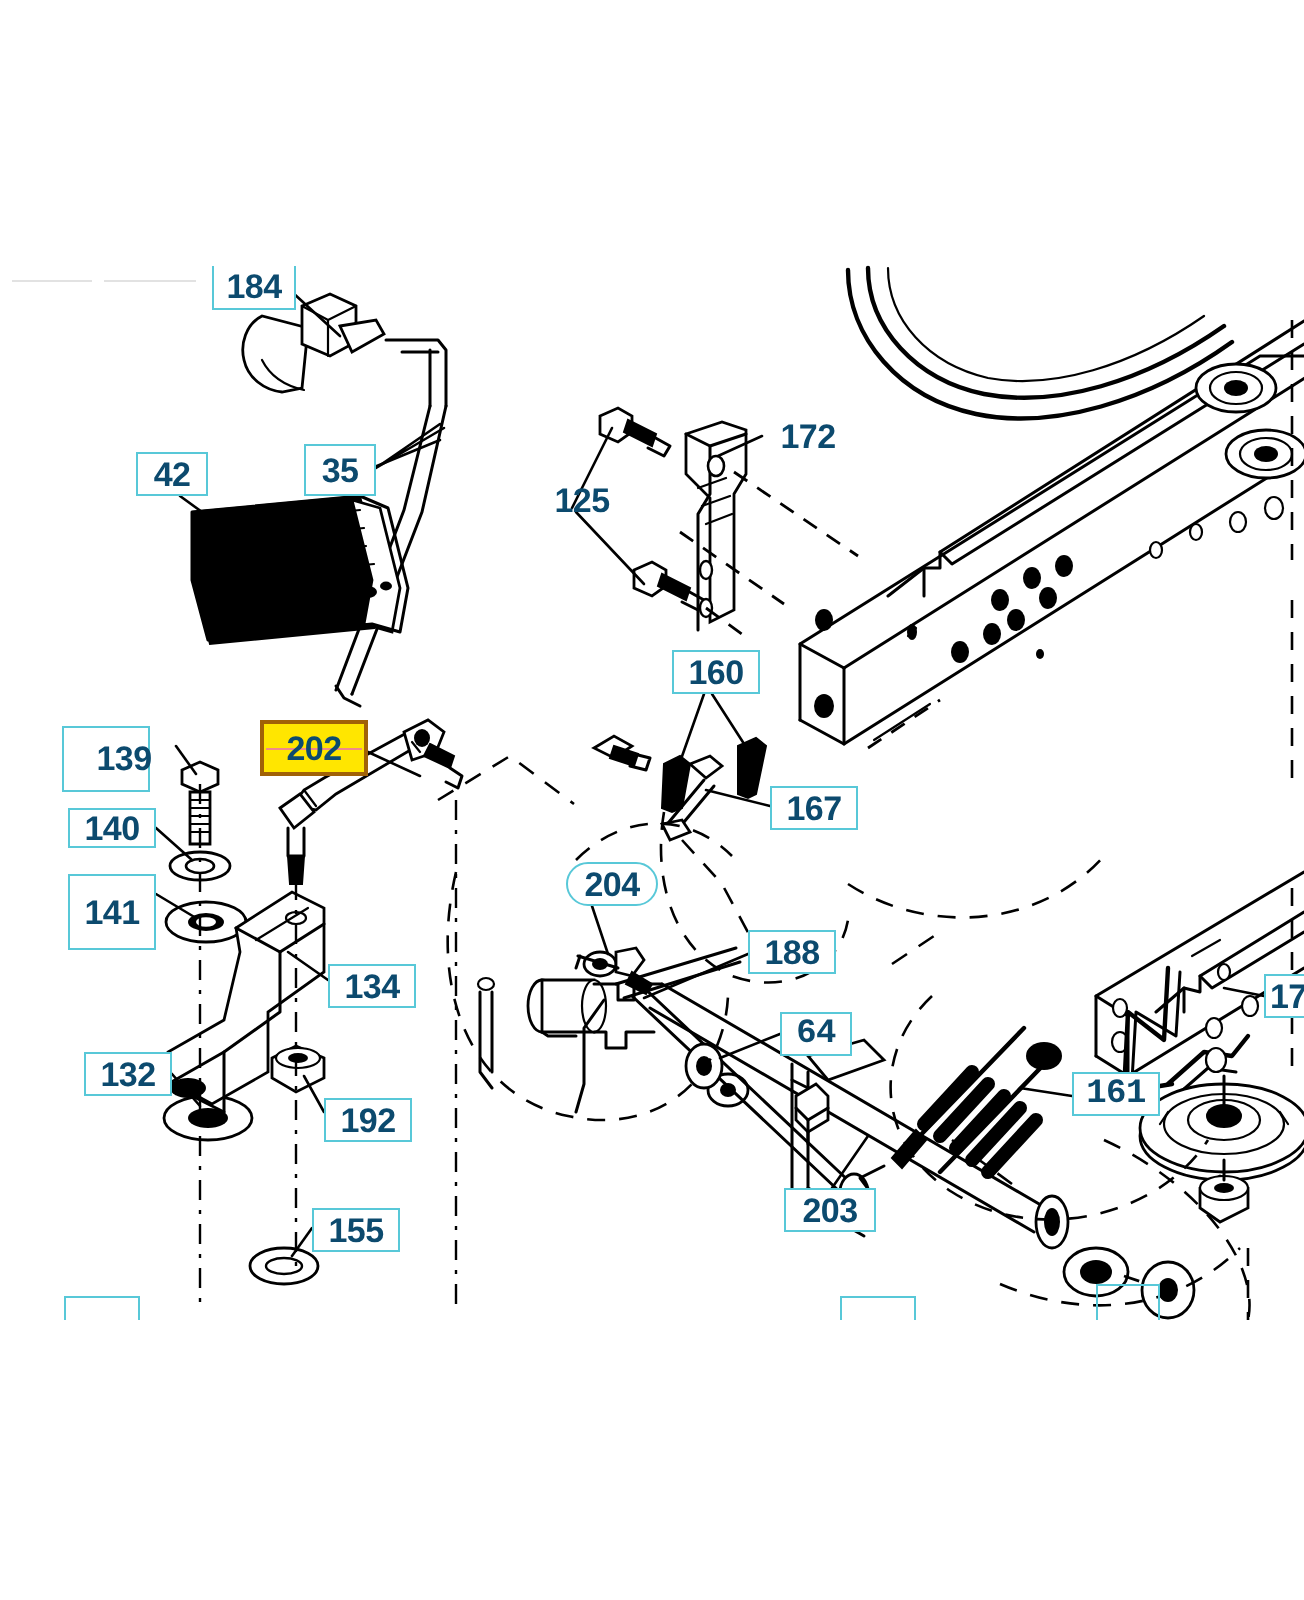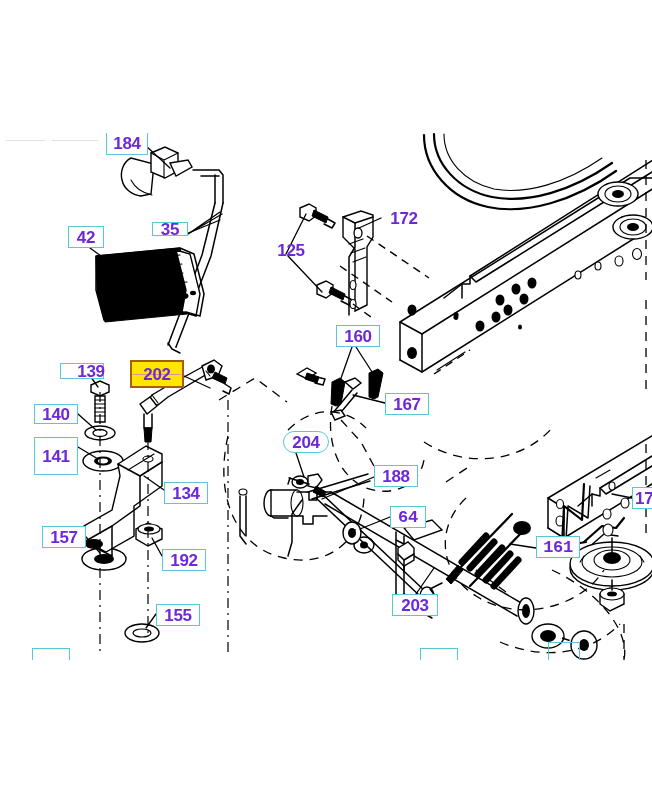--- a/index.html
+++ b/index.html
@@ -11,21 +11,21 @@
   }
   #sheet{position:relative;width:652px;height:800px;background:#fff;}
   #diagram-svg{position:absolute;left:0;top:0;width:652px;height:800px;display:block;}
 
   
   .callout{
     position:absolute;
     box-sizing:border-box;
     border:1.6px solid #58c8d8;
     background:#ffffff;
-    color:#6d28d9;
+    color:#0c4a6e;
     font-weight:bold;
     font-size:17px;
     line-height:1;
     letter-spacing:-0.3px;
     display:flex;
     align-items:center;
     justify-content:center;
     padding:0 2px;
     white-space:nowrap;
   }
@@ -398,41 +398,41 @@
   </svg>
 
   <div class="callout clip-top" style="left:106px;top:133px;width:42px;height:22px;">
     <span class="txt">184</span>
   </div>
 
   <div class="callout" style="left:68px;top:226px;width:36px;height:22px;">
     <span class="txt">42</span>
   </div>
 
-  <div class="callout" style="left:152px;top:222px;width:36px;height:14px;">
+  <div class="callout" style="left:152px;top:222px;width:36px;height:26px;">
     <span class="txt">35</span>
   </div>
 
   <div class="callout plain" style="left:270px;top:240px;width:42px;height:20px;">
     <span class="txt">125</span>
   </div>
 
   <div class="callout plain" style="left:383px;top:208px;width:42px;height:20px;">
     <span class="txt">172</span>
   </div>
 
   <div class="callout" style="left:336px;top:325px;width:44px;height:22px;">
     <span class="txt">160</span>
   </div>
 
   <div class="callout" style="left:385px;top:393px;width:44px;height:22px;">
     <span class="txt">167</span>
   </div>
 
-  <div class="callout" style="left:60px;top:363px;width:44px;height:16px;padding-left:20px;">
+  <div class="callout" style="left:31px;top:363px;width:44px;height:33px;padding-left:20px;">
     <span class="txt">139</span>
   </div>
 
   <div class="callout hl" style="left:130px;top:360px;width:54px;height:28px;">
     <span class="strike"></span>
     <span class="txt">202</span>
   </div>
 
   <div class="callout" style="left:34px;top:404px;width:44px;height:20px;">
     <span class="txt">140</span>
@@ -440,21 +440,21 @@
 
   <div class="callout" style="left:34px;top:437px;width:44px;height:38px;">
     <span class="txt">141</span>
   </div>
 
   <div class="callout" style="left:164px;top:482px;width:44px;height:22px;">
     <span class="txt">134</span>
   </div>
 
   <div class="callout" style="left:42px;top:526px;width:44px;height:22px;">
-    <span class="txt">157</span>
+    <span class="txt">132</span>
   </div>
 
   <div class="callout" style="left:162px;top:549px;width:44px;height:22px;">
     <span class="txt">192</span>
   </div>
 
   <div class="callout" style="left:156px;top:604px;width:44px;height:22px;">
     <span class="txt">155</span>
   </div>
 

